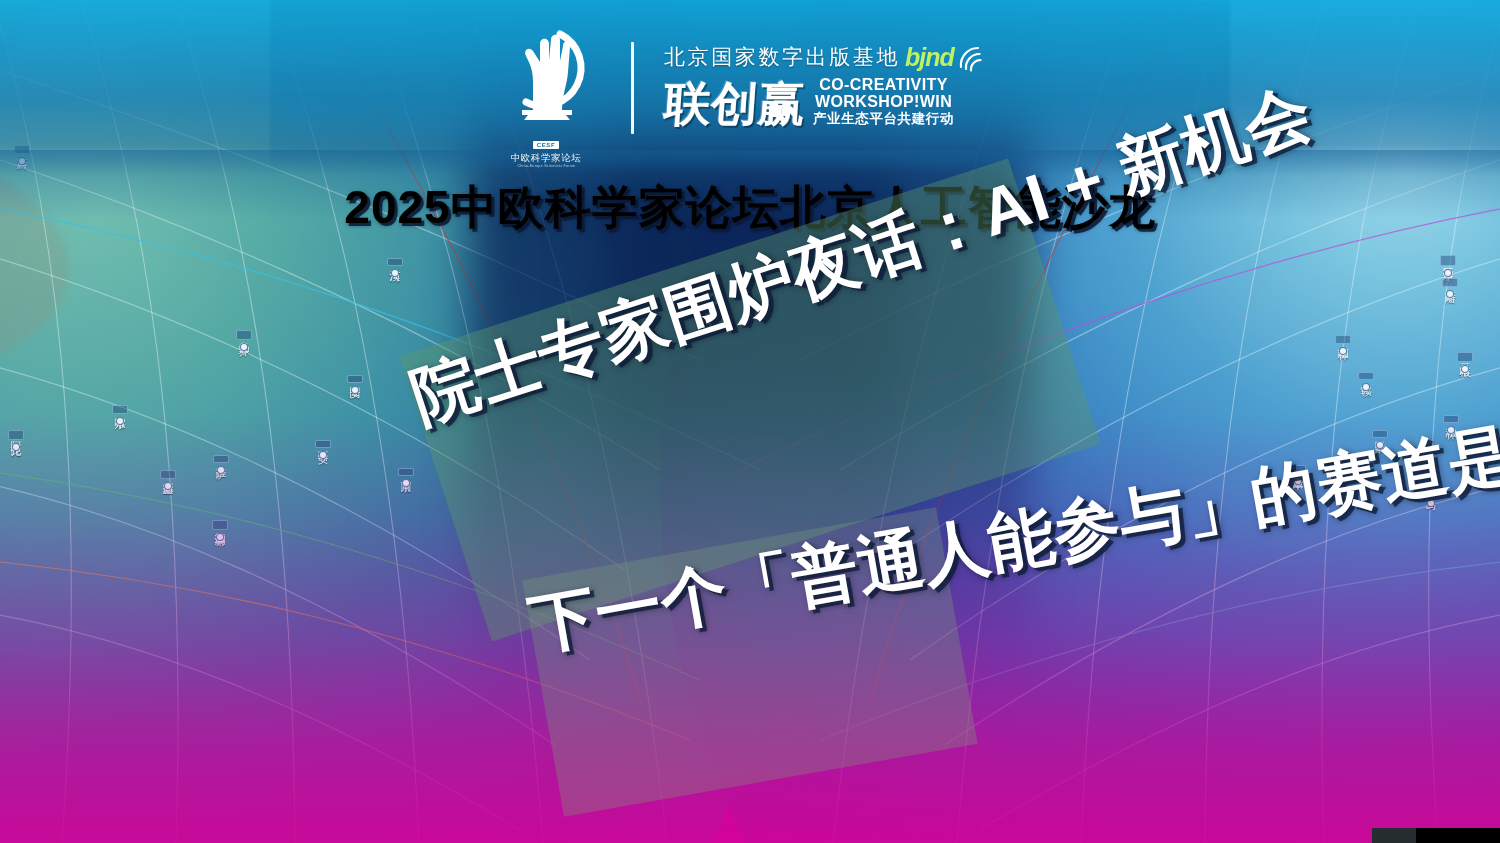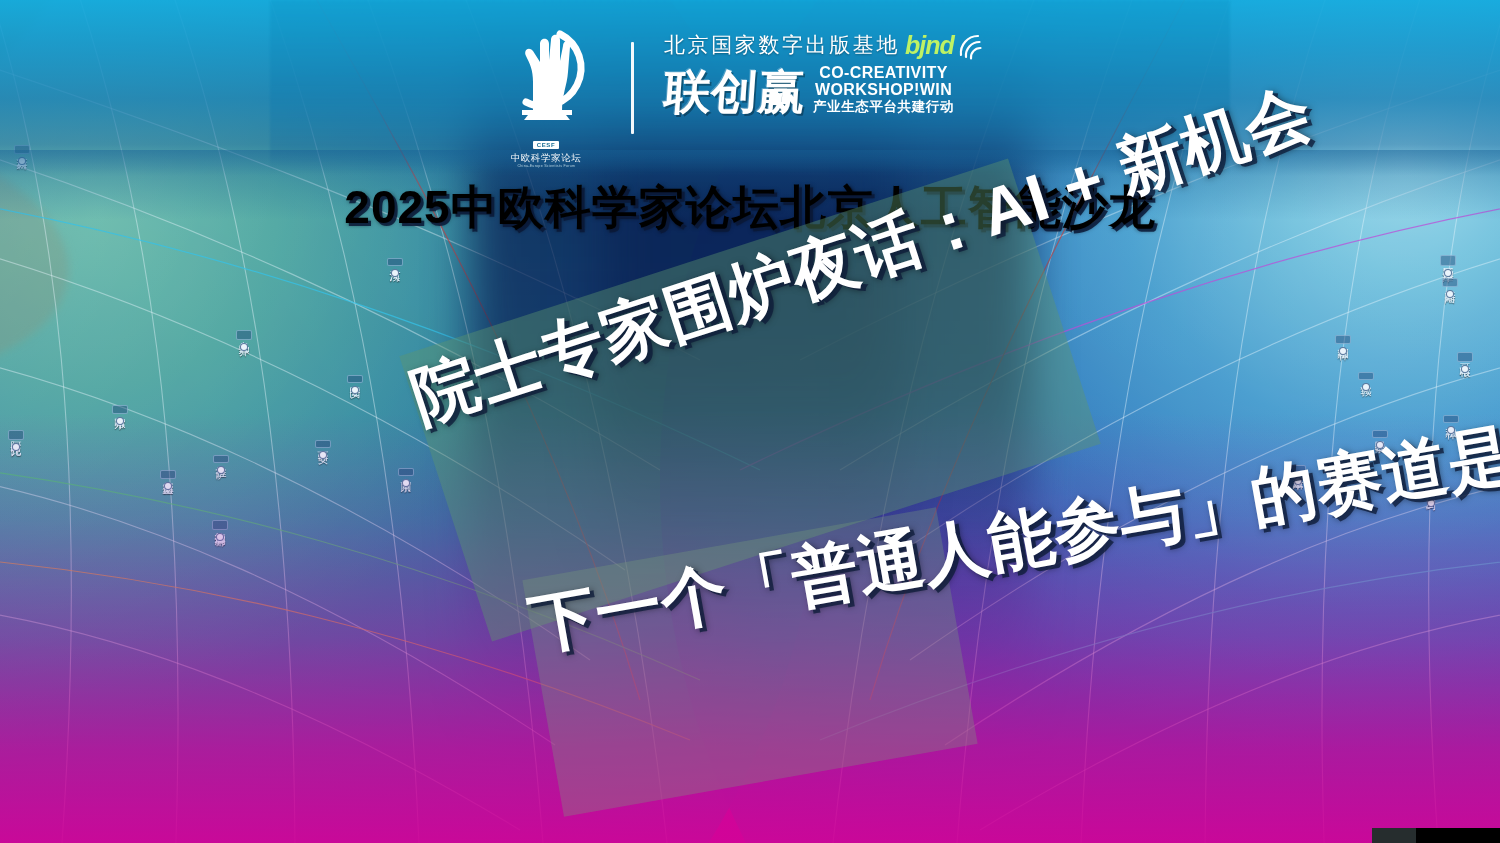--- a/index.html
+++ b/index.html
@@ -160,20 +160,21 @@
 
   .divider {
     width:3px; height:92px; background:#ffffff; opacity:.95; border-radius:1px;
   }
 
   
   .bjnd { position:relative; width:345px; height:120px; }
   .bjnd-top {
     display:flex; align-items:center; gap:5px;
     height:34px;
+    margin-top:12px;
   }
   .bjnd-cn {
     color:#fff; font-size:21px; letter-spacing:2.6px; font-weight:400;
     text-shadow:0 1px 2px rgba(0,0,0,.35);
     white-space:nowrap;
   }
   .bjnd-logo { display:flex; align-items:center; gap:1px; }
   .bjnd-word {
     color:#bef264; font-size:25px; font-weight:bold; letter-spacing:-1px;
     font-style:italic; line-height:25px;

